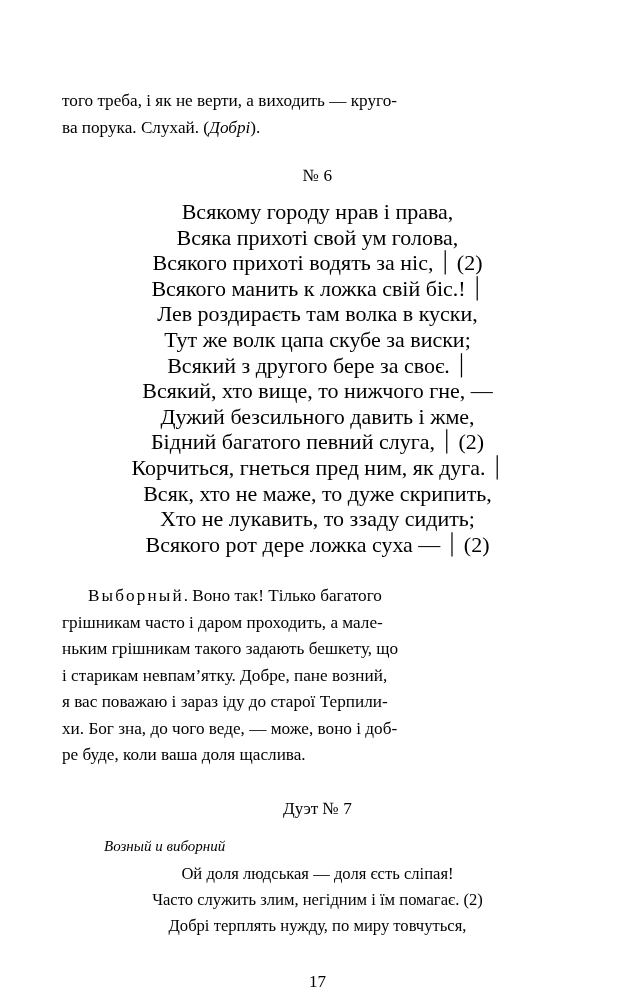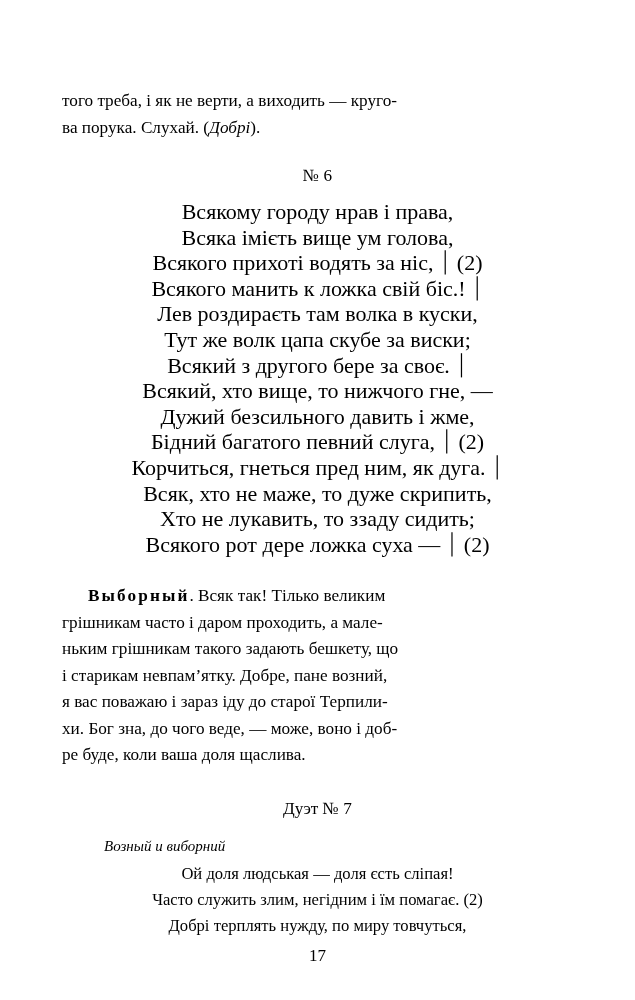--- a/index.html
+++ b/index.html
@@ -45,21 +45,20 @@
   .verse {
     text-align: center;
     font-size: 22px;
     line-height: 25.6px;
   }
   .verse div {
     white-space: pre;
   }
   .spaced {
     letter-spacing: 2.1px;
-    font-weight: bold;
   }
   .ital {
     font-style: italic;
   }
   .blockgap {
     height: 26px;
   }
   .duet-title {
     text-align: center;
     font-size: 17.2px;
@@ -78,58 +77,58 @@
     font-size: 16.6px;
     line-height: 26.2px;
   }
   .verse2 div {
     white-space: pre;
   }
   .folio {
     position: absolute;
     left: 0;
     right: 0;
-    top: 930px;
+    top: 956px;
     text-align: center;
     font-size: 17px;
   }
 </style>
 </head>
 <body>
 
 <div class="page">
 
   <div class="prose">
     <span>того треба, і як не верти, а виходить — круго-</span><br>
     <span>ва порука. Слухай. (</span><span class="ital">Добрі</span><span>).</span>
   </div>
 
   <div class="songnum">№ 6</div>
 
   <div class="verse">
     <div>Всякому городу нрав і права,</div>
-    <div>Всяка імієть вище ум голова,</div>
+    <div>Всяка прихоті свой ум голова,</div>
     <div>Всякого прихоті водять за ніс, ⏐ (2)</div>
     <div>Всякого манить к ложка свій біс.! ⏐</div>
     <div>Лев роздираєть там волка в куски,</div>
     <div>Тут же волк цапа скубе за виски;</div>
     <div>Всякий з другого бере за своє. ⏐</div>
     <div>Всякий, хто вище, то нижчого гне, —</div>
     <div>Дужий безсильного давить і жме,</div>
     <div>Бідний багатого певний слуга, ⏐ (2)</div>
     <div>Корчиться, гнеться пред ним, як дуга. ⏐</div>
     <div>Всяк, хто не маже, то дуже скрипить,</div>
     <div>Хто не лукавить, то ззаду сидить;</div>
     <div>Всякого рот дере ложка суха — ⏐ (2)</div>
   </div>
 
   <div class="blockgap"></div>
 
   <div class="prose indent">
-    <span class="spaced">Выборный</span><span>. Всяк так! Тілько великим</span><br>
+    <span class="spaced">Выборный</span><span>. Воно так! Тілько багатого</span><br>
     <span>грішникам часто і даром проходить, а мале-</span><br>
     <span>ньким грішникам такого задають бешкету, що</span><br>
     <span>і старикам невпам’ятку. Добре, пане возний,</span><br>
     <span>я вас поважаю і зараз іду до старої Терпили-</span><br>
     <span>хи. Бог зна, до чого веде, — може, воно і доб-</span><br>
     <span>ре буде, коли ваша доля щаслива.</span>
   </div>
 
   <div class="duet-title">Дуэт № 7</div>
 

